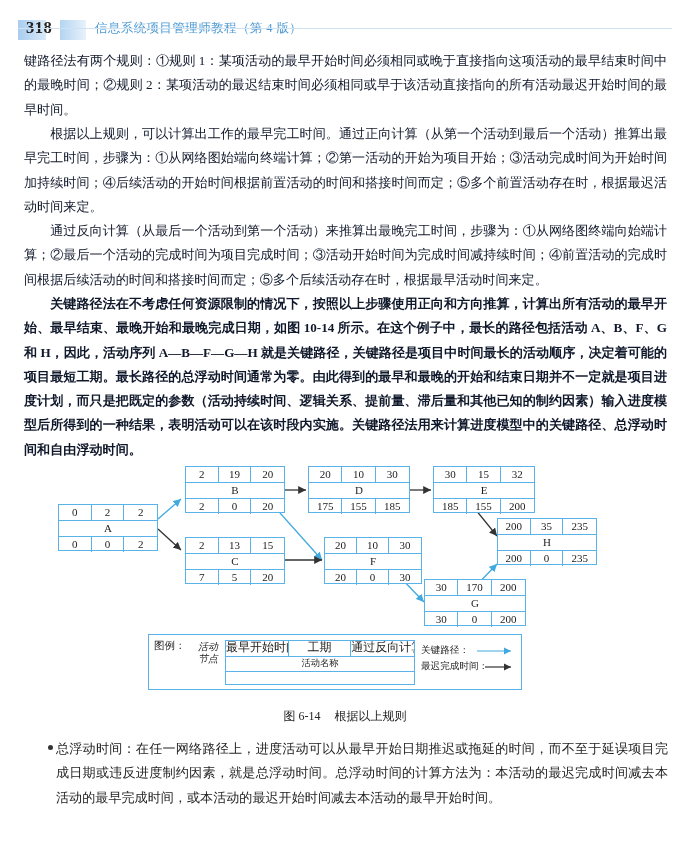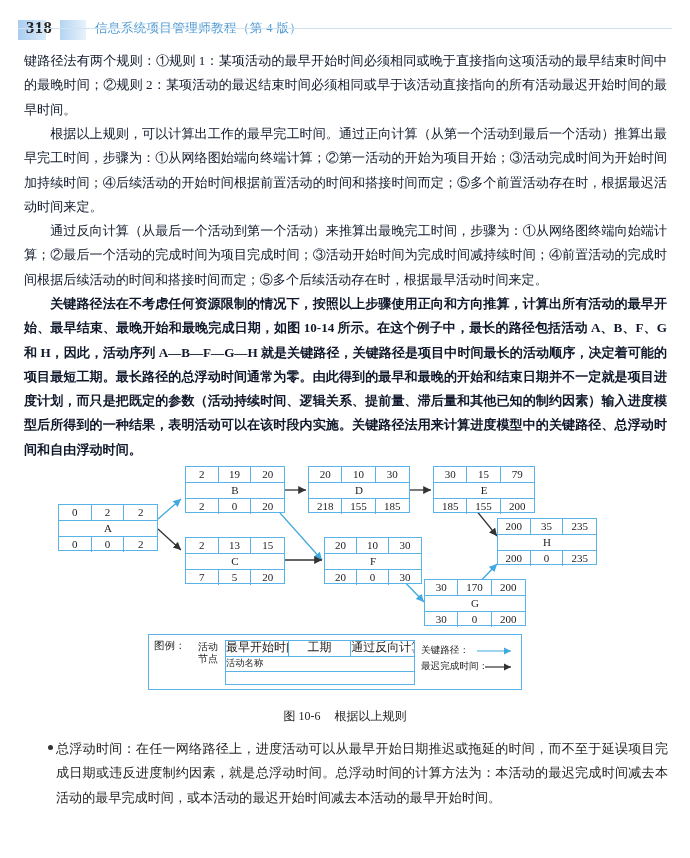--- a/index.html
+++ b/index.html
@@ -105,35 +105,35 @@
     border:1px solid #5ab3e8;
     background:#fff;
     box-sizing:border-box;
   }
   .legend-label{
     position:absolute;left:5px;top:4px;
     font-size:10.5px;color:#1c1c1c;white-space:nowrap;
   }
   .legend-node-label{
     position:absolute;left:44px;top:6px;width:30px;
-    font-size:10px;line-height:12px;text-align:center;color:#1c1c1c;
+    font-size:10px;line-height:12px;text-align:center;color:#1c1c1c;font-style:italic;
   }
   .legend-box{
     position:absolute;left:76px;top:5px;width:190px;height:45px;
     border:1px solid #5ab3e8;box-sizing:border-box;
   }
   .legend-box .lrow{display:flex;height:14.6px;line-height:13.5px;}
   .legend-box .lrow.mid{border-top:1px solid #5ab3e8;border-bottom:1px solid #5ab3e8;}
   .legend-box .lcell{
     flex:1 1 33.333%;text-align:center;font-size:12px;
     border-right:1px solid #5ab3e8;box-sizing:border-box;
     white-space:nowrap;overflow:hidden;
   }
   .legend-box .lcell:last-child{border-right:none;}
-  .legend-box .lname{flex:1 1 100%;font-size:9.3px;border-right:none;}
+  .legend-box .lname{flex:1 1 100%;text-align:center;font-size:9.3px;border-right:none;}
 
   .legend-key{
     position:absolute;left:272px;top:8px;width:100px;
     font-size:9.6px;color:#1c1c1c;
   }
   .legend-key .kline{position:relative;height:16px;white-space:nowrap;text-decoration:underline;}
   .legend-key .ktext{position:absolute;left:0;top:1px;}
 
   .fig-caption{
     position:absolute;left:0;top:256px;width:690px;
@@ -225,31 +225,31 @@
     <div class="node" style="left:308px;top:14px;width:102px;height:47px;">
       <div class="row">
         <div class="cell">20</div>
         <div class="cell">10</div>
         <div class="cell">30</div>
       </div>
       <div class="row mid">
         <div class="name">D</div>
       </div>
       <div class="row">
-        <div class="cell">218</div>
+        <div class="cell">175</div>
         <div class="cell">155</div>
         <div class="cell">185</div>
       </div>
     </div>
 
     <div class="node" style="left:433px;top:14px;width:102px;height:47px;">
       <div class="row">
         <div class="cell">30</div>
         <div class="cell">15</div>
-        <div class="cell">79</div>
+        <div class="cell">32</div>
       </div>
       <div class="row mid">
         <div class="name">E</div>
       </div>
       <div class="row">
         <div class="cell">185</div>
         <div class="cell">155</div>
         <div class="cell">200</div>
       </div>
     </div>
@@ -355,21 +355,21 @@
                 <path d="M0,0 L6,3 L0,6 z" fill="#333333"></path>
               </marker>
             </defs>
             <line x1="66" y1="8" x2="92" y2="8" stroke="#333333" stroke-width="1.2" marker-end="url(#lk2)"></line>
           </svg>
         </div>
       </div>
     </div>
 
     <div class="fig-caption">
-      <span>图 10-6</span><span class="gap"></span><span>根据以上规则</span>
+      <span>图 6-14</span><span class="gap"></span><span>根据以上规则</span>
     </div>
   </div>
 
   <div class="bullet-wrap">
     <div class="bullet-dot"></div>
     <div class="bullet-text">总浮动时间：在任一网络路径上，进度活动可以从最早开始日期推迟或拖延的时间，而不至于延误项目完成日期或违反进度制约因素，就是总浮动时间。总浮动时间的计算方法为：本活动的最迟完成时间减去本活动的最早完成时间，或本活动的最迟开始时间减去本活动的最早开始时间。</div>
   </div>
 
 </div>
 

